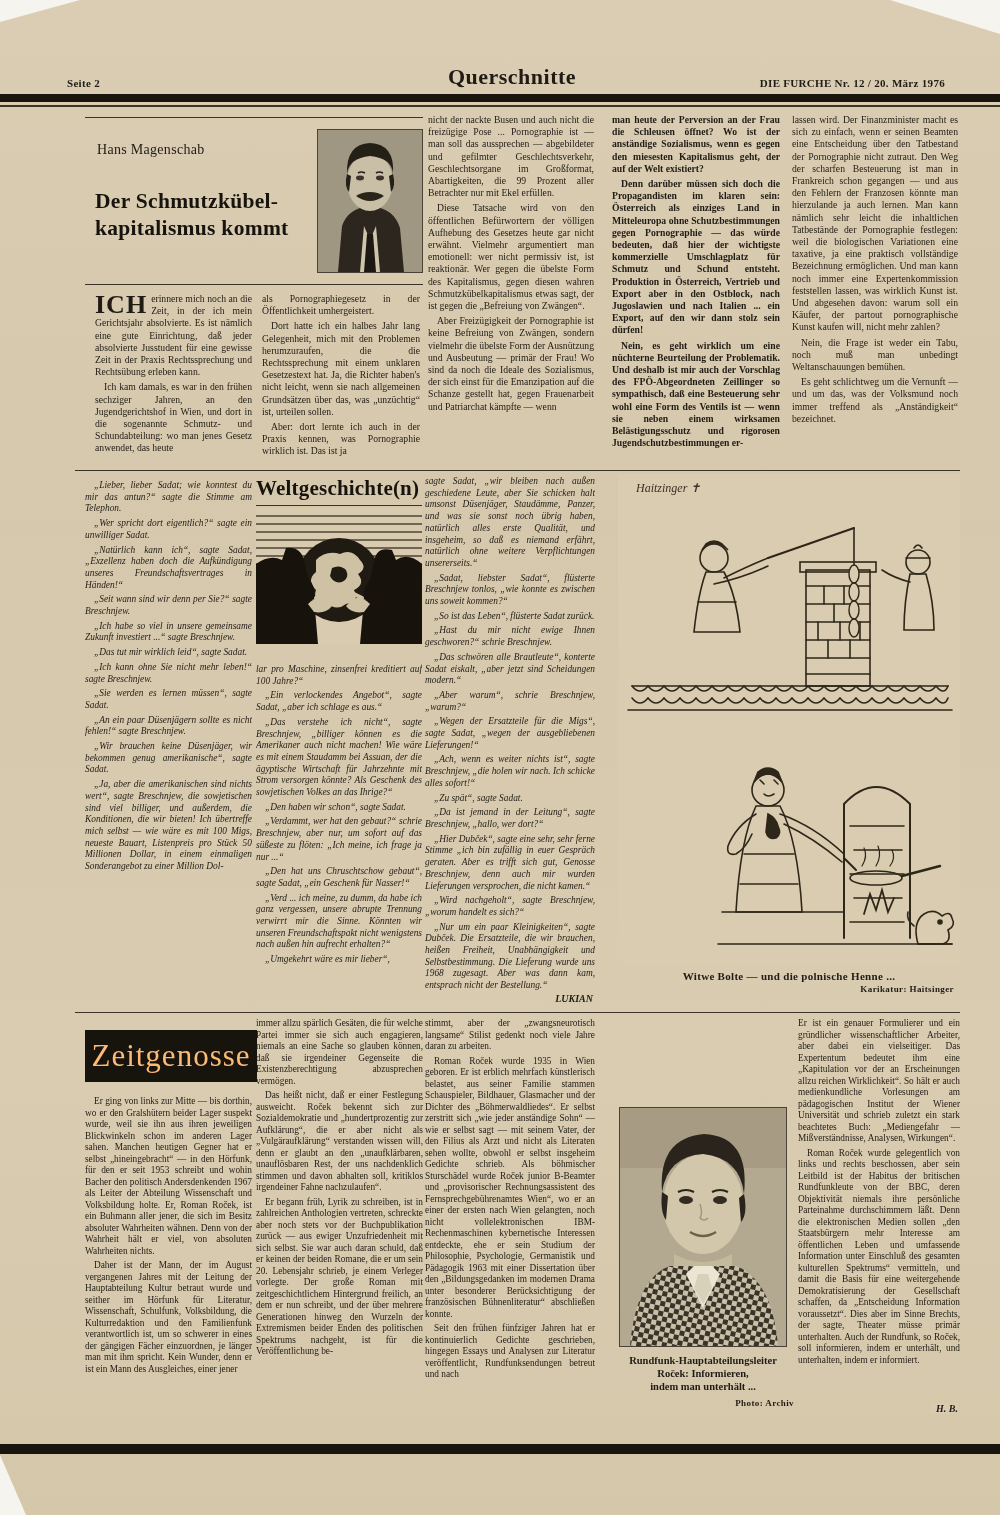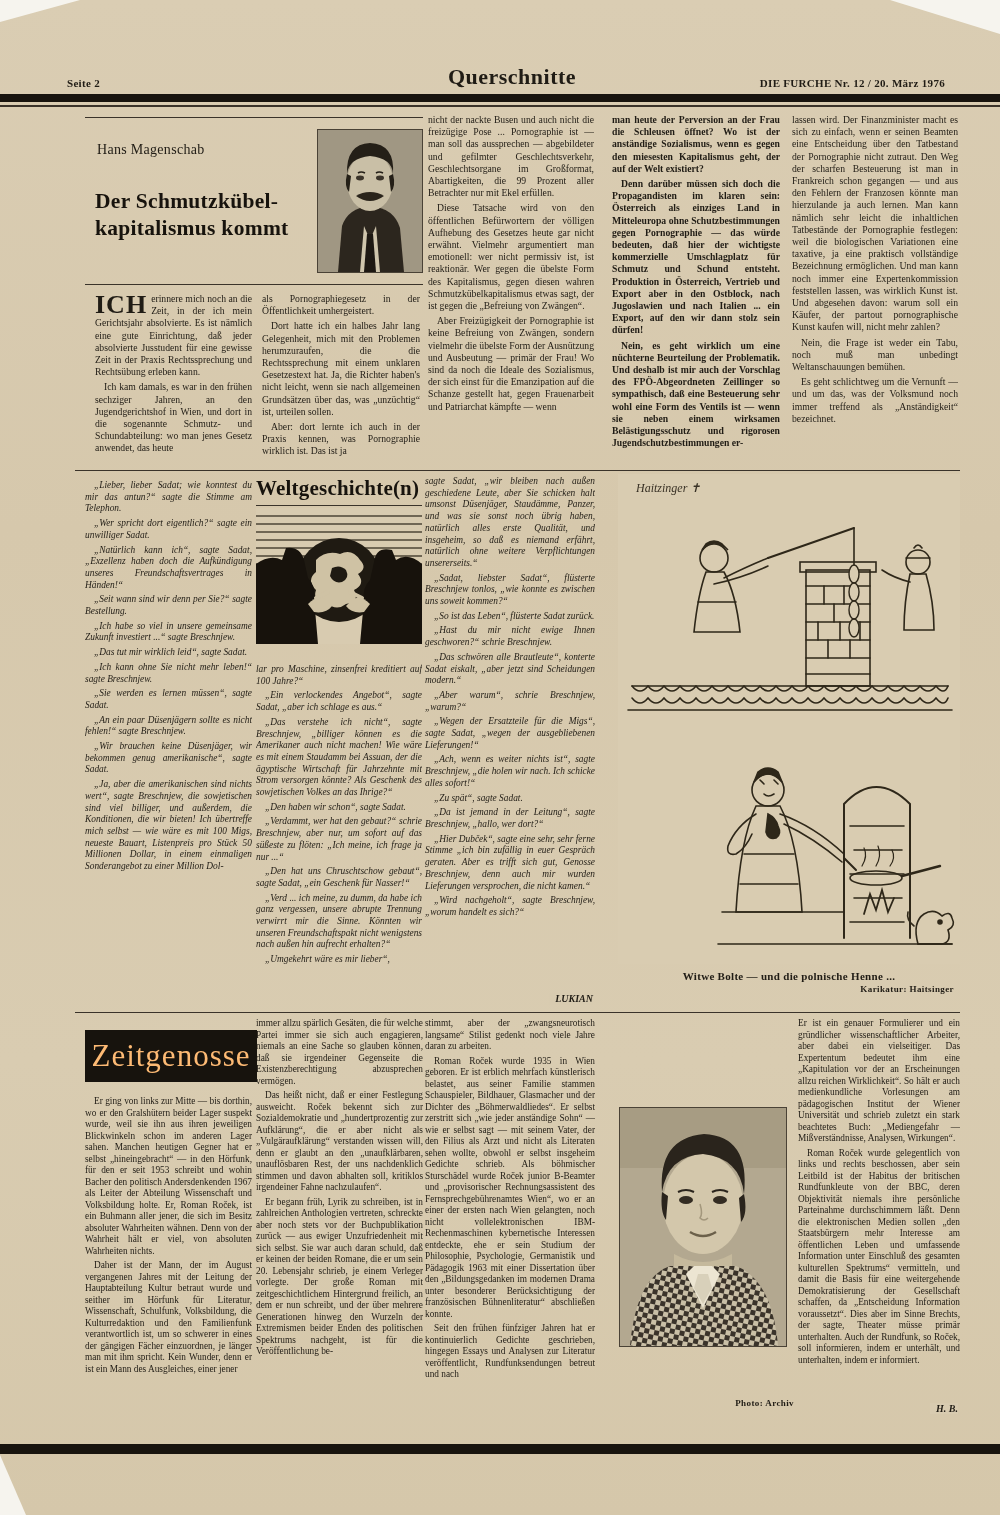--- a/index.html
+++ b/index.html
@@ -93,21 +93,21 @@
       <p class="para">Nein, die Frage ist weder ein Tabu, noch muß man unbedingt Weltanschauungen bemühen.</p>
       <p class="para">Es geht schlichtweg um die Vernunft — und um das, was der Volksmund noch immer treffend als „Anständigkeit“ bezeichnet.</p>
     </div>
 
   <div class="rule" style="left:75px;top:470px;width:885px;"></div>
 
   <div class="col t2" style="left:85px;top:480px;width:167px;height:527px;">
       <p class="para">„Lieber, lieber Sadat; wie konntest du mir das antun?“ sagte die Stimme am Telephon.</p>
       <p class="para">„Wer spricht dort eigentlich?“ sagte ein unwilliger Sadat.</p>
       <p class="para">„Natürlich kann ich“, sagte Sadat, „Exzellenz haben doch die Aufkündigung unseres Freundschaftsvertrages in Händen!“</p>
-      <p class="para">„Seit wann sind wir denn per Sie?“ sagte Bestellung.</p>
+      <p class="para">„Seit wann sind wir denn per Sie?“ sagte Breschnjew.</p>
       <p class="para">„Ich habe so viel in unsere gemeinsame Zukunft investiert ...“ sagte Breschnjew.</p>
       <p class="para">„Das tut mir wirklich leid“, sagte Sadat.</p>
       <p class="para">„Ich kann ohne Sie nicht mehr leben!“ sagte Breschnjew.</p>
       <p class="para">„Sie werden es lernen müssen“, sagte Sadat.</p>
       <p class="para">„An ein paar Düsenjägern sollte es nicht fehlen!“ sagte Breschnjew.</p>
       <p class="para">„Wir brauchen keine Düsenjäger, wir bekommen genug amerikanische“, sagte Sadat.</p>
       <p class="para">„Ja, aber die amerikanischen sind nichts wert“, sagte Breschnjew, die sowjetischen sind viel billiger, und außerdem, die Konditionen, die wir bieten! Ich übertreffe mich selbst — wie wäre es mit 100 Migs, neueste Bauart, Listenpreis pro Stück 50 Millionen Dollar, in einem einmaligen Sonderangebot zu einer Million Dol-</p>
     </div>
 
   <div class="abs" style="left:256px;top:476px;width:166px;">
@@ -153,20 +153,21 @@
         <p class="para">„So ist das Leben“, flüsterte Sadat zurück.</p>
         <p class="para">„Hast du mir nicht ewige Ihnen geschworen?“ schrie Breschnjew.</p>
         <p class="para">„Das schwören alle Brautleute“, konterte Sadat eiskalt, „aber jetzt sind Scheidungen modern.“</p>
         <p class="para">„Aber warum“, schrie Breschnjew, „warum?“</p>
         <p class="para">„Wegen der Ersatzteile für die Migs“, sagte Sadat, „wegen der ausgebliebenen Lieferungen!“</p>
         <p class="para">„Ach, wenn es weiter nichts ist“, sagte Breschnjew, „die holen wir nach. Ich schicke alles sofort!“</p>
         <p class="para">„Zu spät“, sagte Sadat.</p>
         <p class="para">„Da ist jemand in der Leitung“, sagte Breschnjew, „hallo, wer dort?“</p>
         <p class="para">„Hier Dubček“, sagte eine sehr, sehr ferne Stimme „ich bin zufällig in euer Gespräch geraten. Aber es trifft sich gut, Genosse Breschnjew, denn auch mir wurden Lieferungen versprochen, die nicht kamen.“</p>
         <p class="para">„Wird nachgeholt“, sagte Breschnjew, „worum handelt es sich?“</p>
+        <p class="para">„Nur um ein paar Kleinigkeiten“, sagte Dubček. Die Ersatzteile, die wir brauchen, heißen Freiheit, Unabhängigkeit und Selbstbestimmung. Die Lieferung wurde uns 1968 zugesagt. Aber was dann kam, entsprach nicht der Bestellung.“</p>
       </div>
     <div class="sig" style="right:2px;bottom:2px;">LUKIAN</div>
   </div>
 
   <div class="abs" style="left:618px;top:474px;width:342px;height:490px;">
     <svg width="342" height="490" viewBox="0 0 342 490">
       <rect width="342" height="490" fill="#d9ccb1"></rect>
       <text x="18" y="18" font-size="12" font-style="italic" font-family="serif" fill="#3a3226">Haitzinger ✝</text>
       <g stroke="#2e2719" stroke-width="1.6" fill="none" stroke-linecap="round">
 
@@ -266,20 +267,25 @@
       <path d="M42 84 Q38 30 84 26 Q130 28 124 86 Q120 50 83 46 Q48 48 42 84Z" fill="#2a241c"></path>
       <path d="M42 84 Q40 104 46 112 L48 88Z M124 86 Q128 106 121 114 L119 90Z" fill="#2a241c"></path>
       <ellipse cx="66" cy="92" rx="7" ry="4" fill="#332c22"></ellipse>
       <ellipse cx="100" cy="92" rx="7" ry="4" fill="#332c22"></ellipse>
       <path d="M58 84 Q66 80 74 84 M92 84 Q100 80 108 84" stroke="#2a241c" stroke-width="2" fill="none"></path>
       <path d="M80 96 Q83 106 80 110 Q84 114 88 110" stroke="#a3977c" stroke-width="1.5" fill="none"></path>
       <path d="M70 124 Q83 132 96 124" stroke="#6b604a" stroke-width="2.5" fill="none"></path>
       <path d="M54 146 Q83 162 112 146 L112 158 L54 158 Z" fill="#c5b99c"></path>
     </svg>
   </div>
+  <div class="abs" style="left:612px;top:1354px;width:182px;">
+      <p class="caption-line">Rundfunk-Hauptabteilungsleiter</p>
+      <p class="caption-line">Roček: Informieren,</p>
+      <p class="caption-line">indem man unterhält ...</p>
+    </div>
   <div class="credit" style="position:absolute;left:612px;top:1398px;width:182px;">Photo: Archiv</div>
 
   <div class="col t3 cont" style="left:798px;top:1018px;width:162px;height:400px;">
     <div>
         <p class="para">Er ist ein genauer Formulierer und ein gründlicher wissenschaftlicher Arbeiter, aber dabei ein vielseitiger. Das Expertentum bedeutet ihm eine „Kapitulation vor der an Erscheinungen allzu reichen Wirklichkeit“. So hält er auch medienkundliche Vorlesungen am pädagogischen Institut der Wiener Universität und schrieb zuletzt ein stark beachtetes Buch: „Mediengefahr — Mißverständnisse, Analysen, Wirkungen“.</p>
         <p class="para">Roman Roček wurde gelegentlich von links und rechts beschossen, aber sein Leitbild ist der Habitus der britischen Rundfunkleute von der BBC, deren Objektivität niemals ihre persönliche Parteinahme durchschimmern läßt. Denn die elektronischen Medien sollen „den Staatsbürgern mehr Interesse am öffentlichen Leben und umfassende Information unter Einschluß des gesamten kulturellen Spektrums“ vermitteln, und damit die Basis für eine weitergehende Demokratisierung der Gesellschaft schaffen, da „Entscheidung Information voraussetzt“. Dies aber im Sinne Brechts, der sagte, Theater müsse primär unterhalten. Auch der Rundfunk, so Roček, soll informieren, indem er unterhält, und unterhalten, indem er informiert.</p>
       </div>
     <div class="sig" style="right:2px;bottom:4px;">H. B.</div>
   </div>
 

